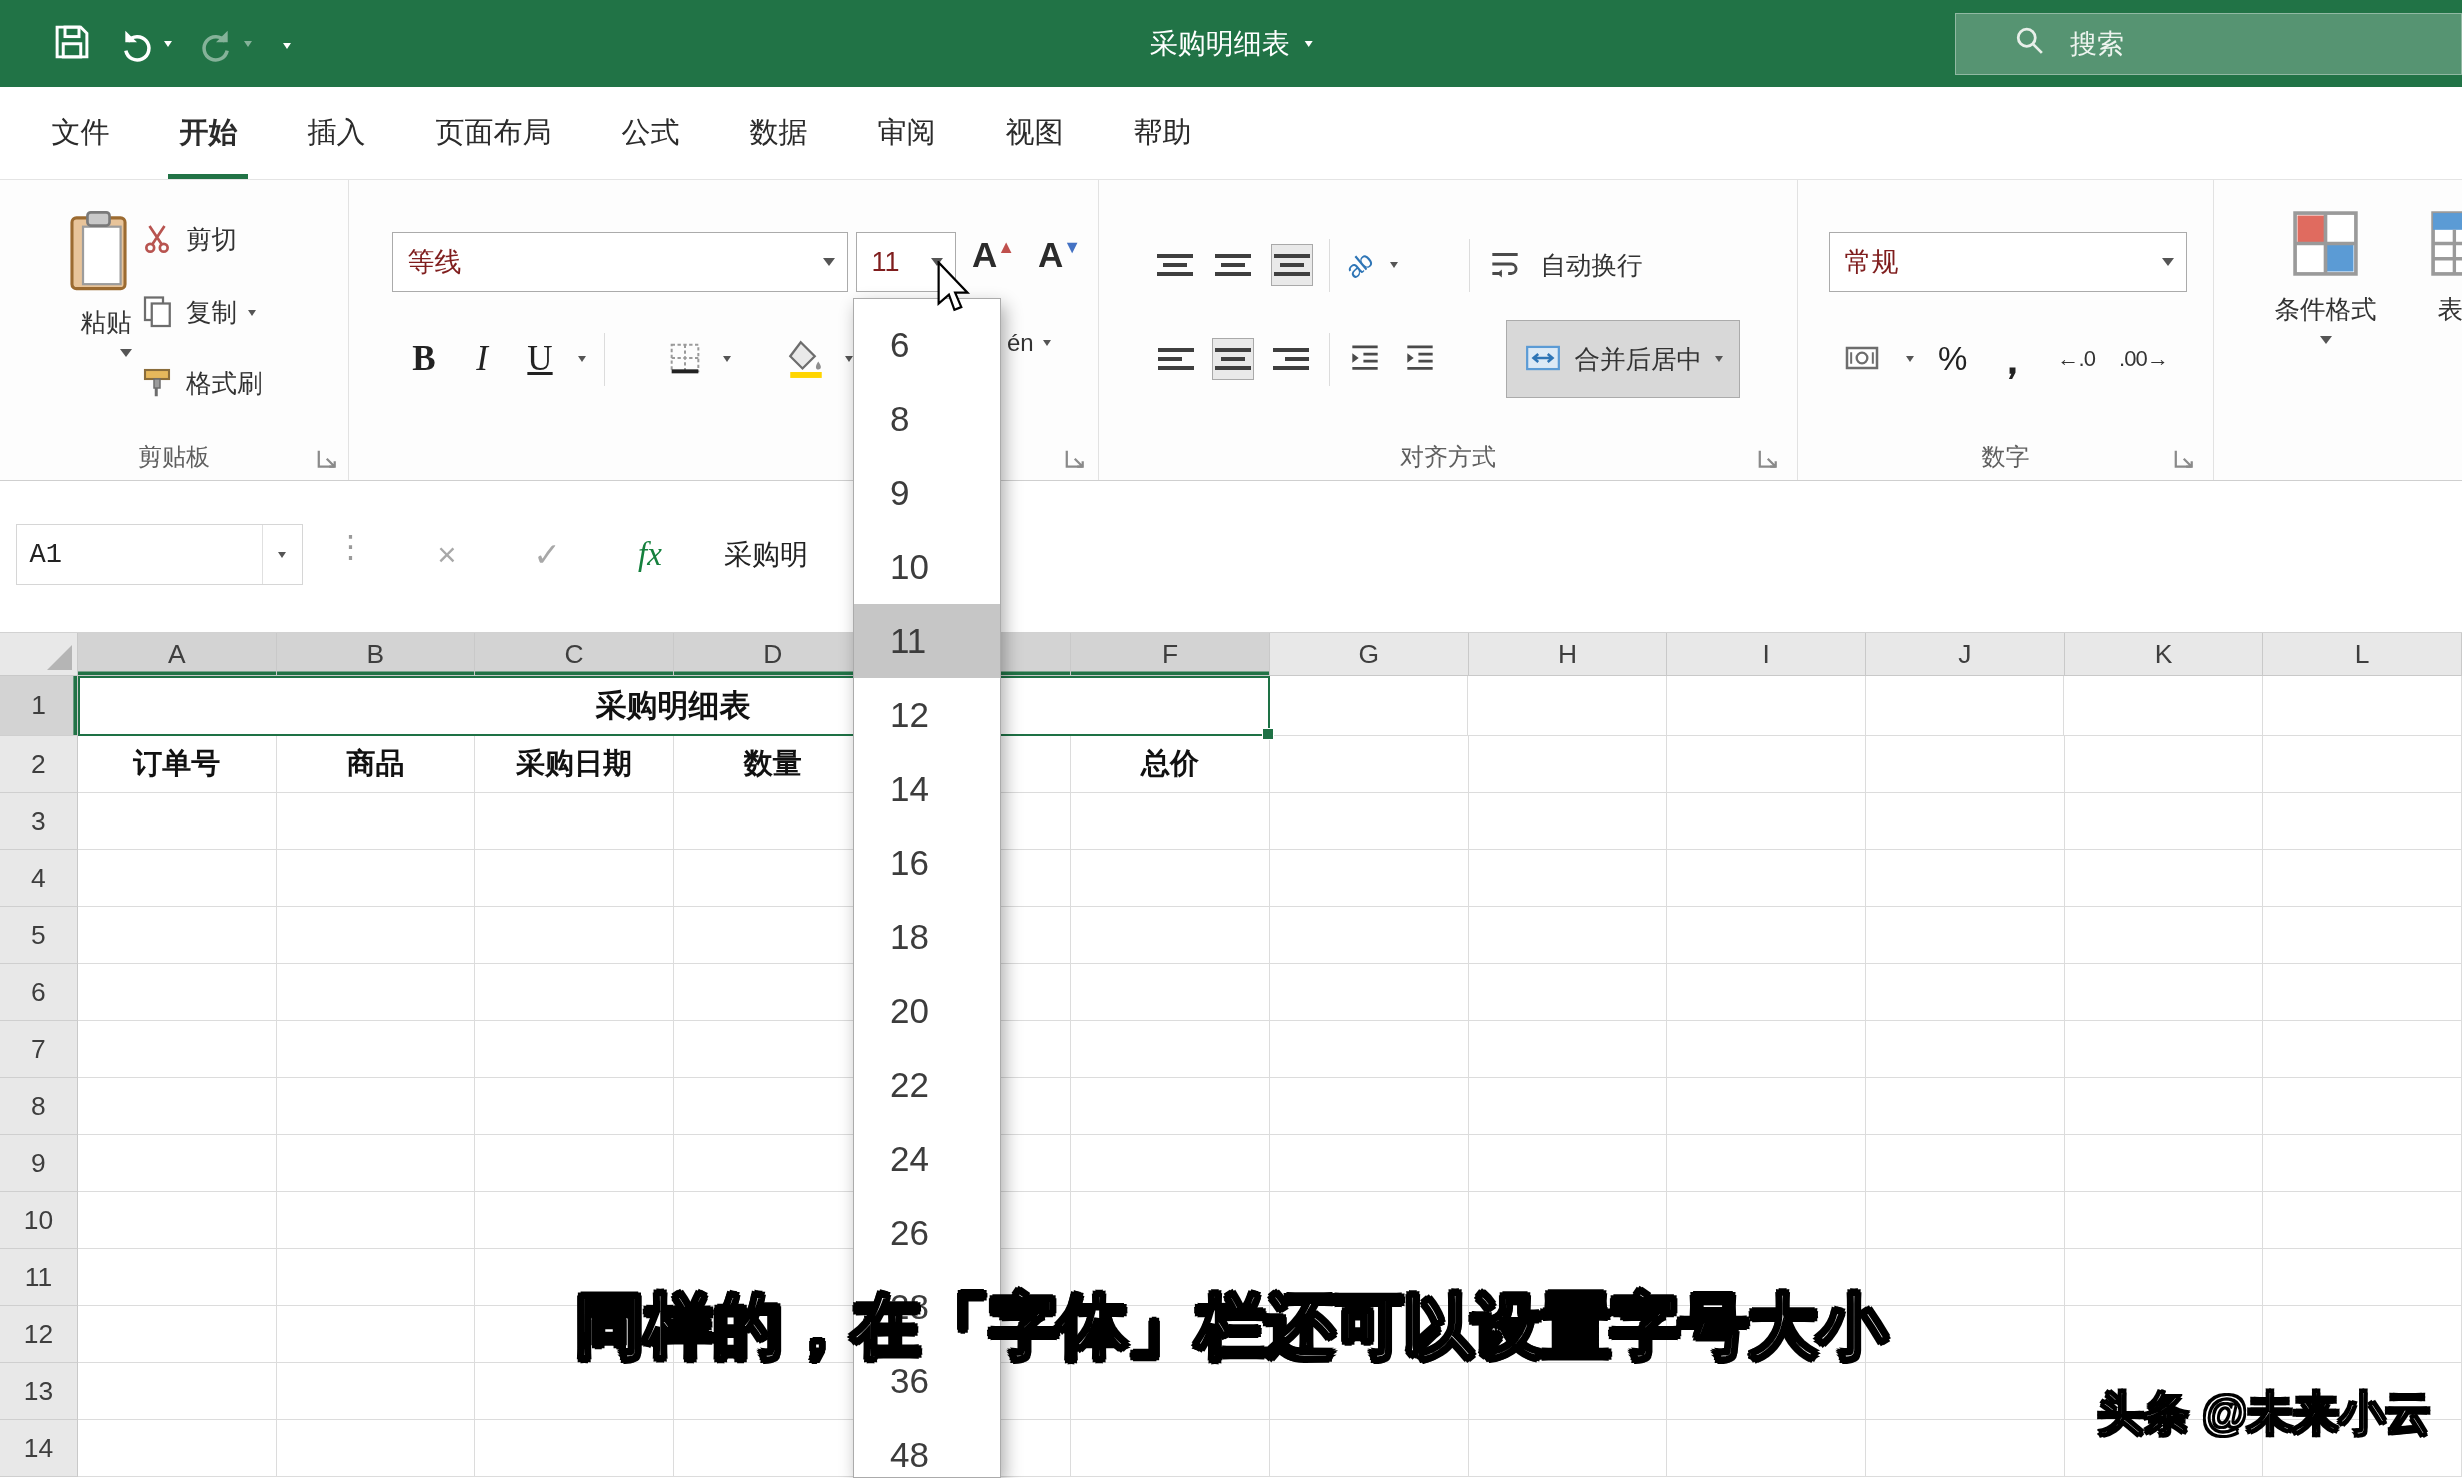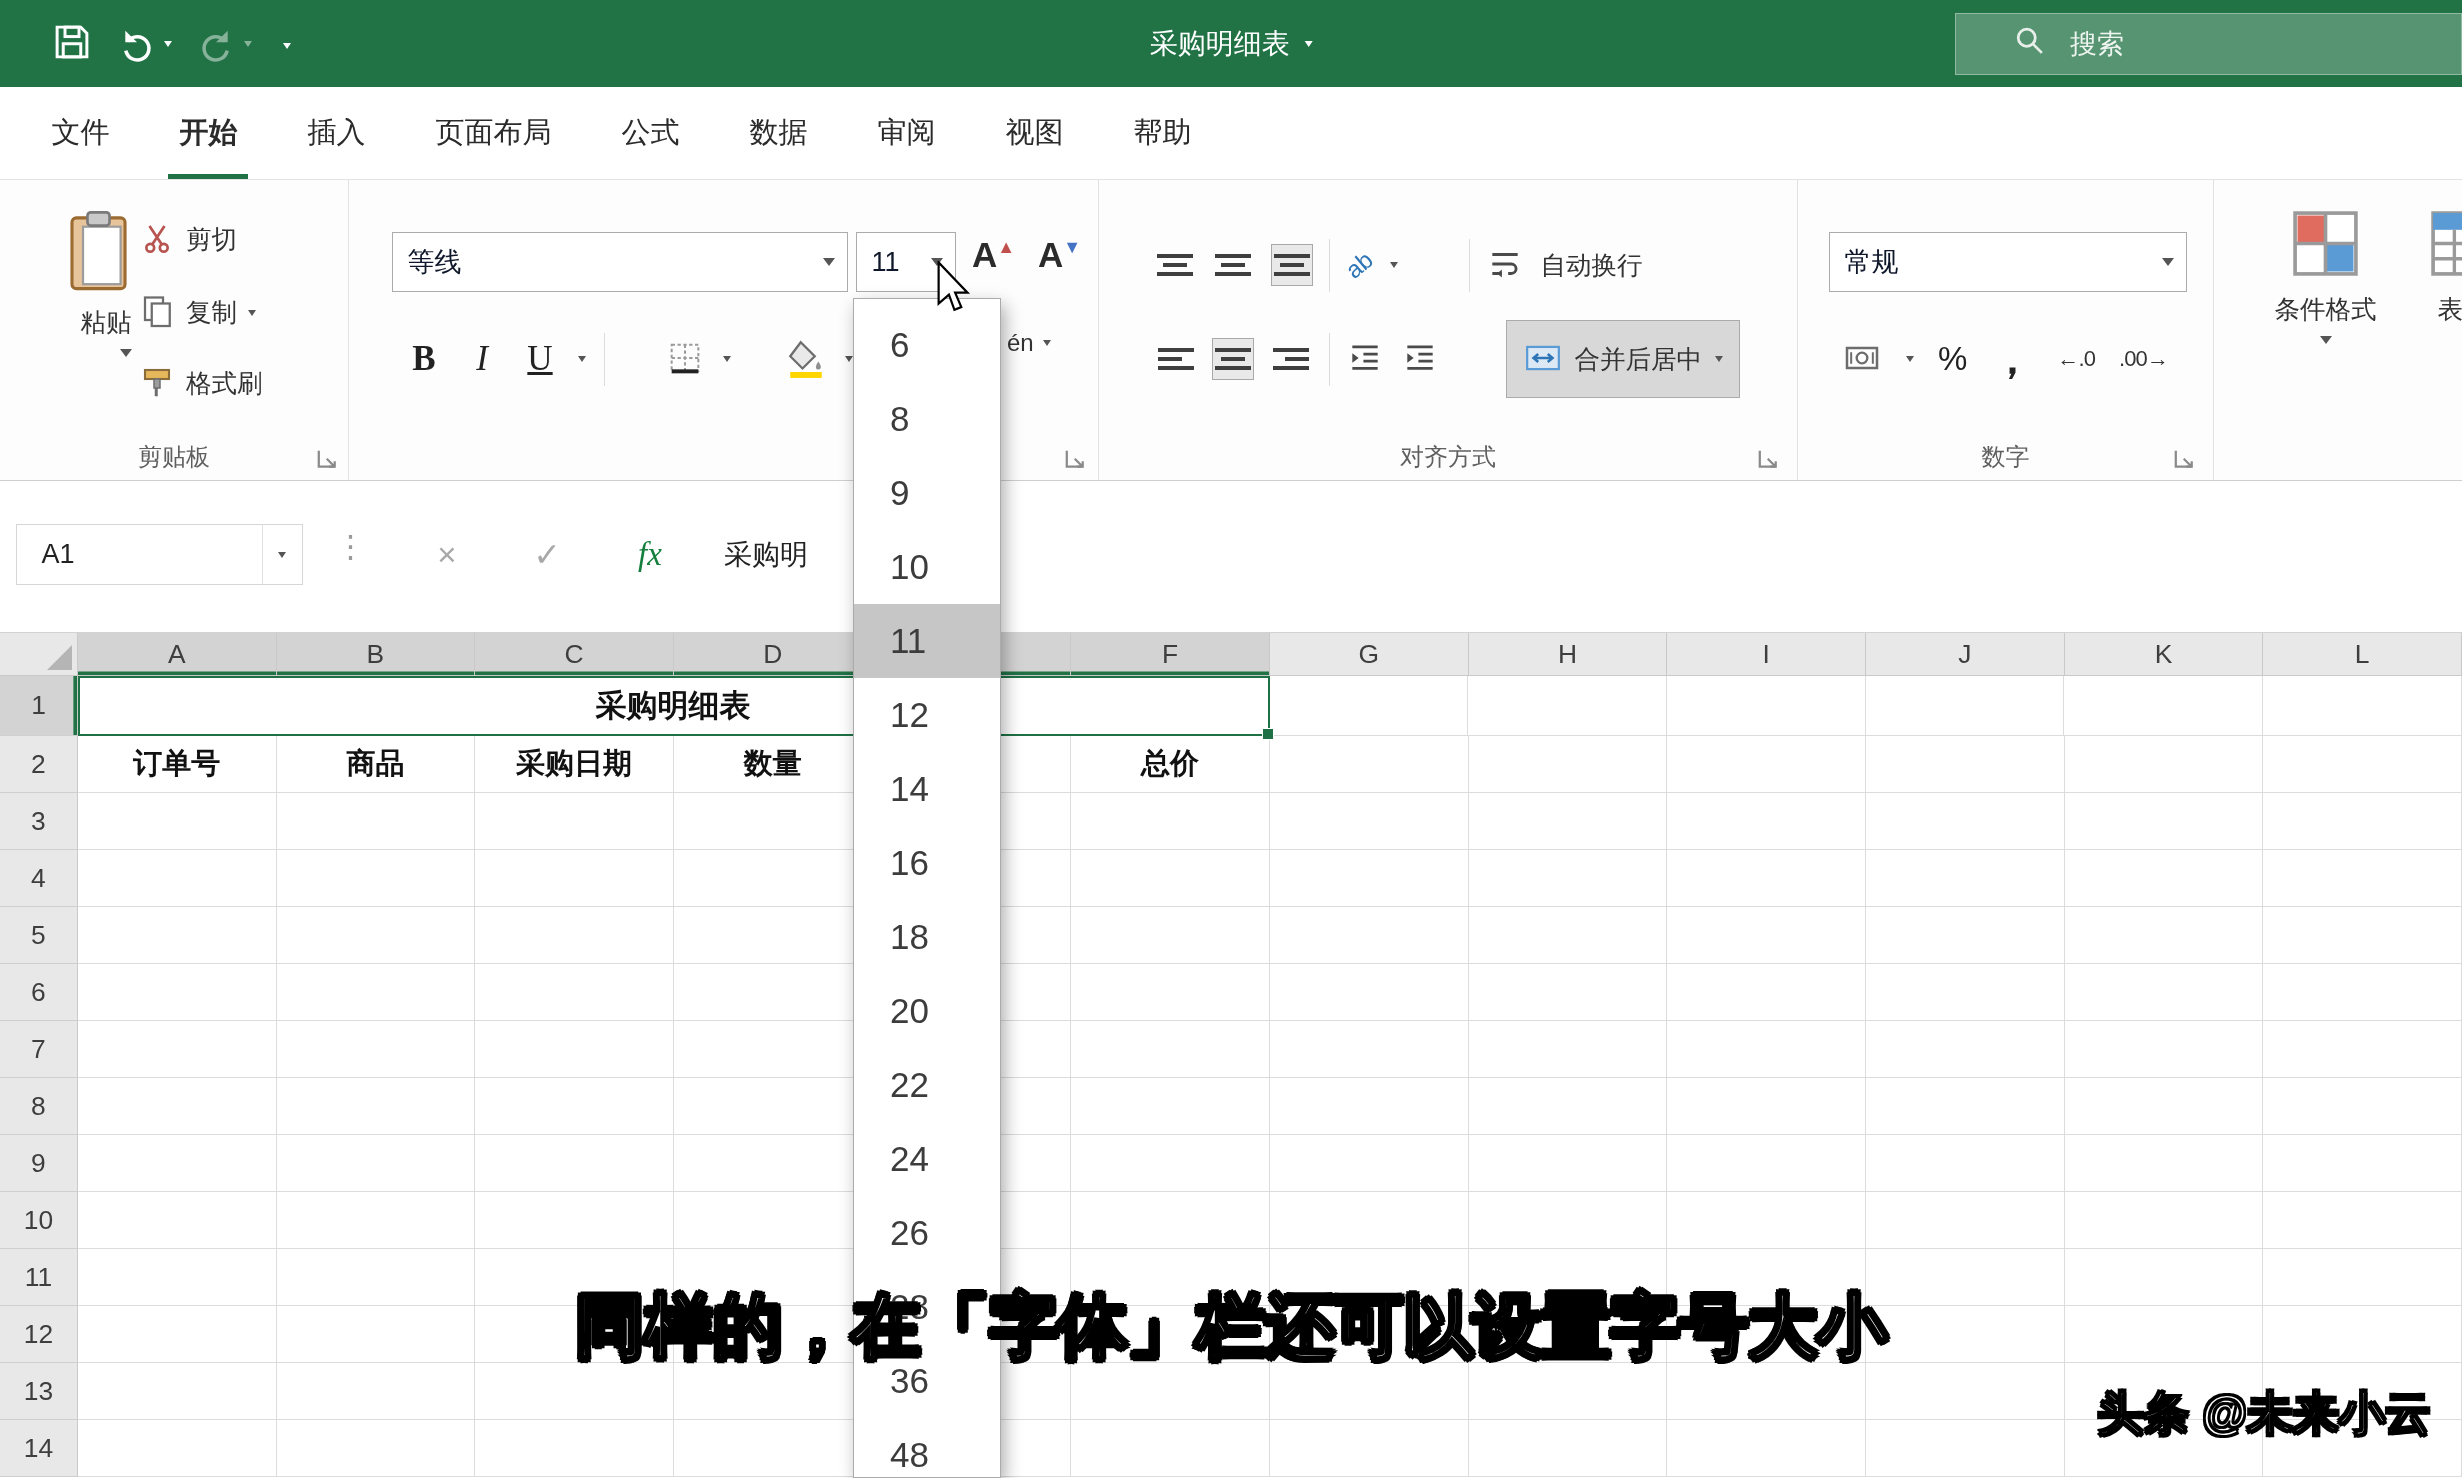--- a/index.html
+++ b/index.html
@@ -33,21 +33,21 @@
   .btn-txt { font-size:25.5px; color:#333; }
   .vsep { width:0.9px; height:53px; background:#dcdcdc; }
 
   
   #grp-clipboard { left:0; width:349px; }
   #paste-btn { position:absolute; left:25.5px; top:29px; width:106px; height:230px; display:flex; flex-direction:column; align-items:flex-end; gap:9px; }
   .small-btn { position:absolute; left:139px; display:flex; align-items:center; gap:11px; height:49px; }
 
   
   #grp-font { left:349px; width:750px; }
-  .combo { border:0.9px solid #ababab; background:#fff; display:flex; align-items:center; font-size:27px; color:#0f172a; }
+  .combo { border:0.9px solid #ababab; background:#fff; display:flex; align-items:center; font-size:27px; color:#7f1d1d; }
   .combo .fill { flex:1; padding-left:14.6px; }
   .combo .dd { width:36px; display:flex; justify-content:center; }
   #font-name-combo { position:absolute; left:43px; top:52px; width:456px; height:60px; }
   #font-size-combo { position:absolute; left:507px; top:52px; width:100px; height:60px; }
   .az-btn { position:absolute; top:55px; font-size:35px; color:#2b2b2b; font-weight:bold; display:flex; align-items:flex-start; }
   .az-btn .mini { font-size:18px; margin-top:1.8px; color:#c0504d; }
   #font-row2 { position:absolute; left:55px; top:146px; display:flex; align-items:center; gap:18px; height:66px; }
   .fmt-letter { font-family:"Liberation Serif","DejaVu Serif",serif; font-size:35px; color:#222; width:40px; text-align:center; }
   #phonetic-frag { position:absolute; left:658px; top:149px; display:flex; align-items:center; gap:9px; font-size:24px; color:#333; }
 
@@ -70,21 +70,21 @@
   .num-glyph { font-size:33px; color:#222; }
   .dec-btn { font-size:22px; color:#333; letter-spacing:-0.9px; }
 
   
   #grp-styles { left:2214px; width:248px; border-right:none; }
   .big-btn { position:absolute; top:27px; display:flex; flex-direction:column; align-items:center; gap:9px; }
 
   
   #formularow { position:absolute; top:481px; left:0; width:100%; height:152px; background:#fff; border-bottom:0.9px solid #d2d2d2; }
   #name-box { position:absolute; left:15.5px; top:43px; width:287px; height:61px; border:0.9px solid #d6d6d6; display:flex; align-items:center; font-size:27px; color:#222; }
-  #name-box .fill { flex:1; padding-left:25px; }
+  #name-box .fill { flex:1; padding-left:13px;font-family:Liberation Mono, monospace; }
   #fx-dots { position:absolute; left:335px; top:47px; font-size:31px; color:#9a9a9a; }
   .fbtn { position:absolute; top:43px; height:61px; display:flex; align-items:center; justify-content:center; width:64px; font-size:33px; color:#a8a8a8; }
   #fx-label { color:#15803d; font-family:"Liberation Serif","DejaVu Serif",serif; font-style:italic; }
   #formula-content { position:absolute; left:724px; top:43px; height:61px; display:flex; align-items:center; font-size:28px; color:#222; }
 
   
   #grid { position:absolute; top:633px; left:0; width:100%; height:845px; overflow:hidden; background:#fff; }
   #col-headers { display:flex; height:43px; }
   .corner { position:relative; width:78px; background:#e8e8e8; border-right:0.9px solid #c9c9c9; border-bottom:0.9px solid #c9c9c9; }
   .corner::after { content:""; position:absolute; right:4.6px; bottom:4.6px; border-left:25.5px solid transparent; border-bottom:25.5px solid #b5b5b5; }

